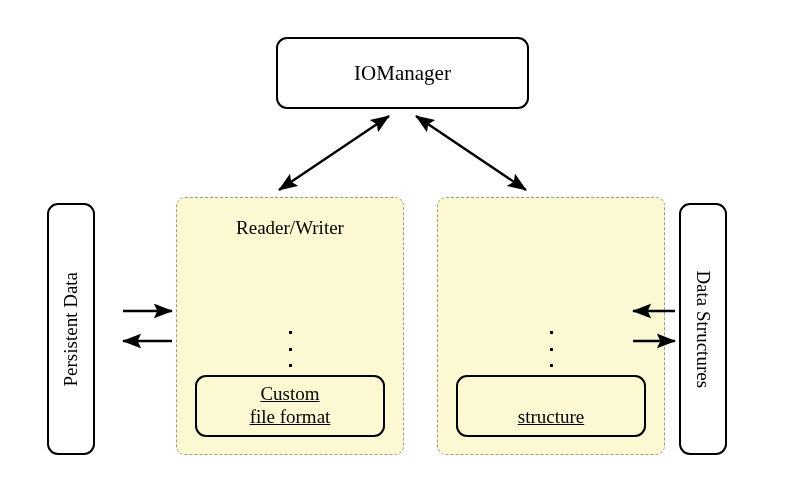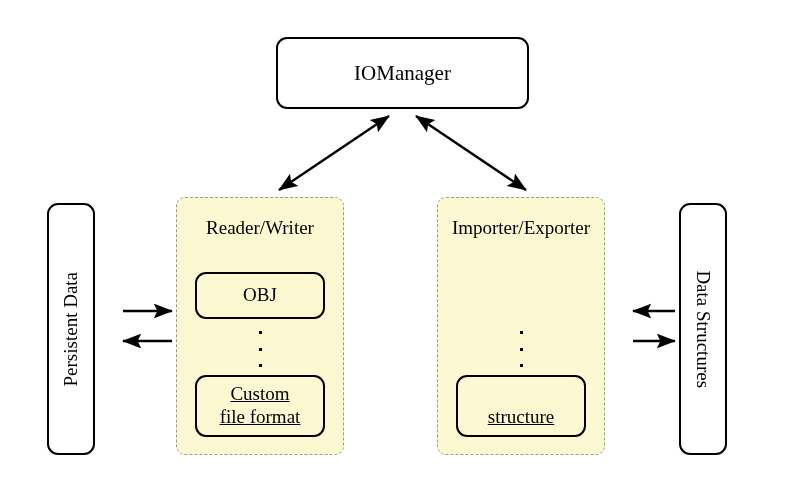--- a/index.html
+++ b/index.html
@@ -69,21 +69,21 @@
     transform: rotate(90deg);
     white-space: nowrap;
   }
 
   
   .group {
     position: absolute;
     box-sizing: border-box;
     top: 197px;
     height: 258px;
-    width: 168px;
+    width: 228px;
     background: #fbf8d2;
     border: 1.6px dashed #9a9a92;
     border-radius: 9px;
   }
   .group.left-group  { left: 172px; }
   .group.right-group { left: 433px; }
 
   .group-title {
     position: absolute;
     left: 0;
@@ -163,41 +163,37 @@
   </div>
 
   <div class="node side-box right">
     <span class="vtext-cw">Data Structures</span>
   </div>
 
   <div class="group left-group">
 
     <div class="group-title">Reader/Writer</div>
 
-    <div class="inner-box slot-top">
-      <span>OBJ</span>
-    </div>
 
     <div class="vdots">
       <span></span>
       <span></span>
       <span></span>
     </div>
 
     <div class="inner-box slot-bottom">
       <span>
         <span>Custom</span><br>
         <span>file format</span>
       </span>
     </div>
   </div>
 
   <div class="group right-group">
 
-    <div class="group-title">Importer/Exporter</div>
 
 
     <div class="vdots">
       <span></span>
       <span></span>
       <span></span>
     </div>
 
     <div class="inner-box slot-bottom">
       <span>

